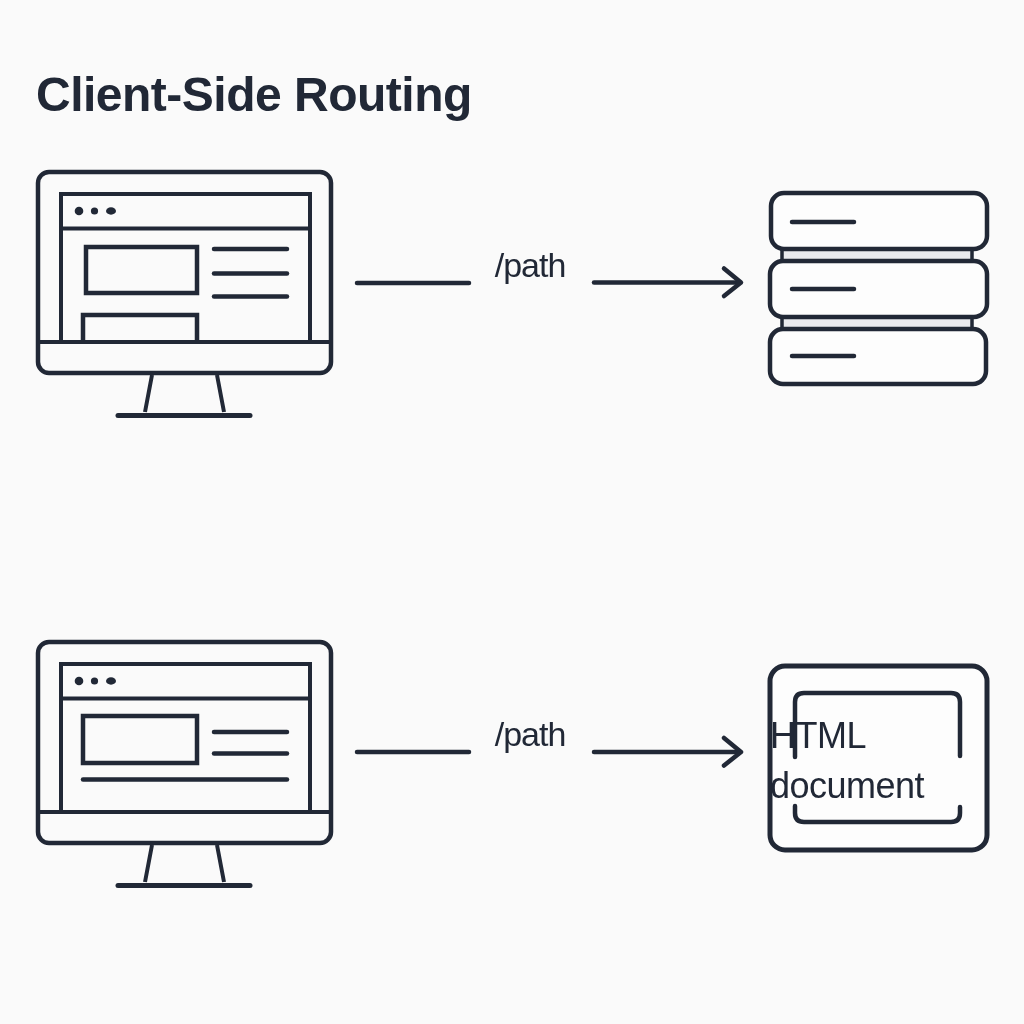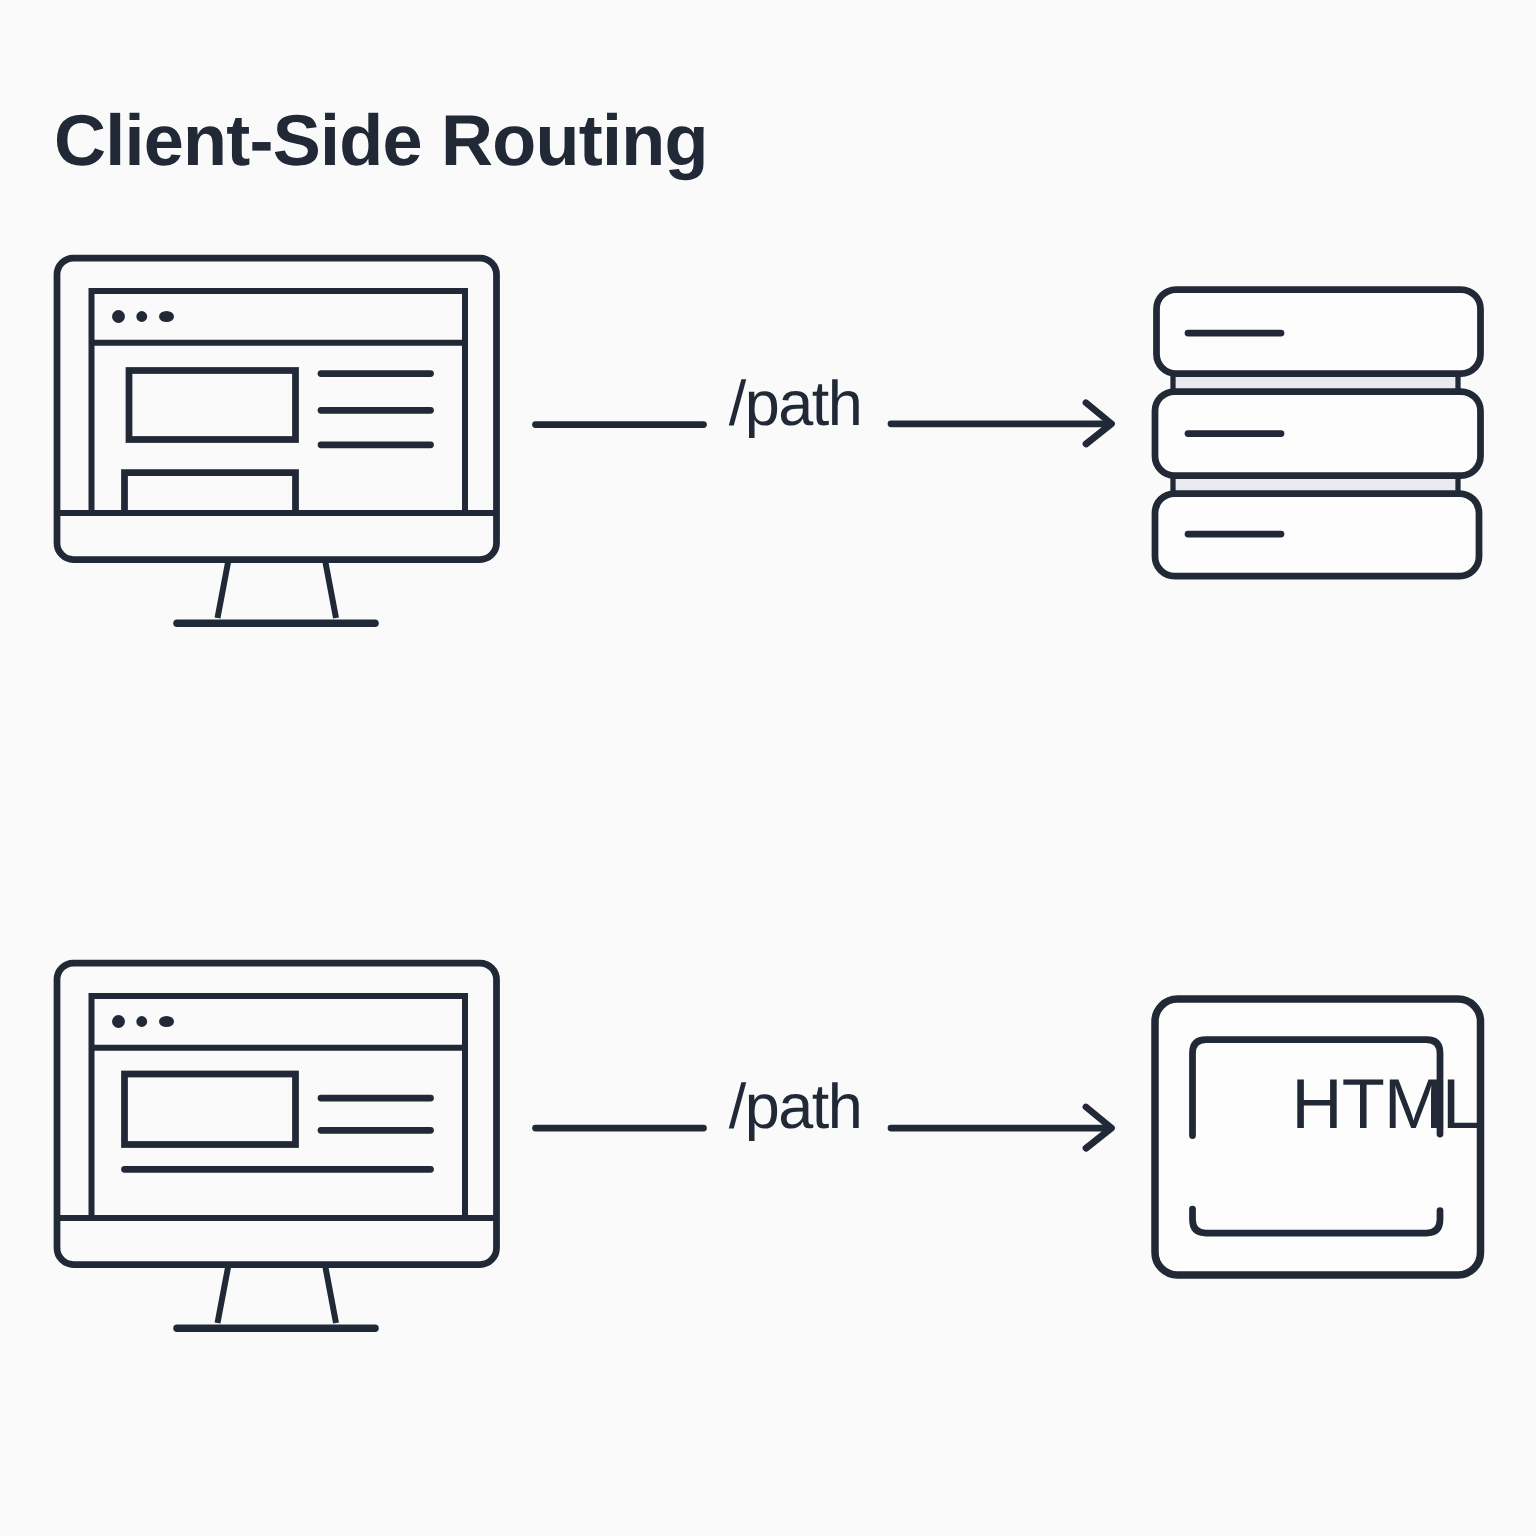--- a/index.html
+++ b/index.html
@@ -34,34 +34,34 @@
     line-height:1;
     color:var(--ink);
     white-space:nowrap;
   }
   .title-client{top:71px;}
   .title-server{top:541px;}
   .path-label{
     position:absolute;
     left:450px;width:160px;
     text-align:center;
-    font-size:42px;
+    font-size:34px;
     font-weight:400;
     letter-spacing:-1px;
     line-height:1;
     color:var(--ink);
     white-space:nowrap;
   }
   .path-client{top:248px;}
   .path-server{top:717px;}
   .html-doc-label{
     position:absolute;
     left:770px;top:711px;width:217px;
-    text-align:right;
-    font-size:47px;
+    text-align:left;
+    font-size:36px;
     letter-spacing:-0.5px;
     line-height:50px;
     color:var(--ink);
     white-space:nowrap;
   }
   svg .stroke{fill:none;stroke:currentColor;stroke-width:4.5;}
   svg .thin{stroke-width:4;}
   svg .thick{stroke-width:5;}
   svg .round{stroke-linecap:round;stroke-linejoin:round;}
   svg .dot{fill:currentColor;stroke:none;}
@@ -140,15 +140,16 @@
 
   <div class="section-title title-client">Client-Side Routing</div>
 
   <div class="path-label path-client">/path</div>
 
 
   <div class="path-label path-server">/path</div>
 
   <div class="html-doc-label">
     <div>HTML</div>
+    <div>document</div>
   </div>
 
 </div>
 
 </body></html>

